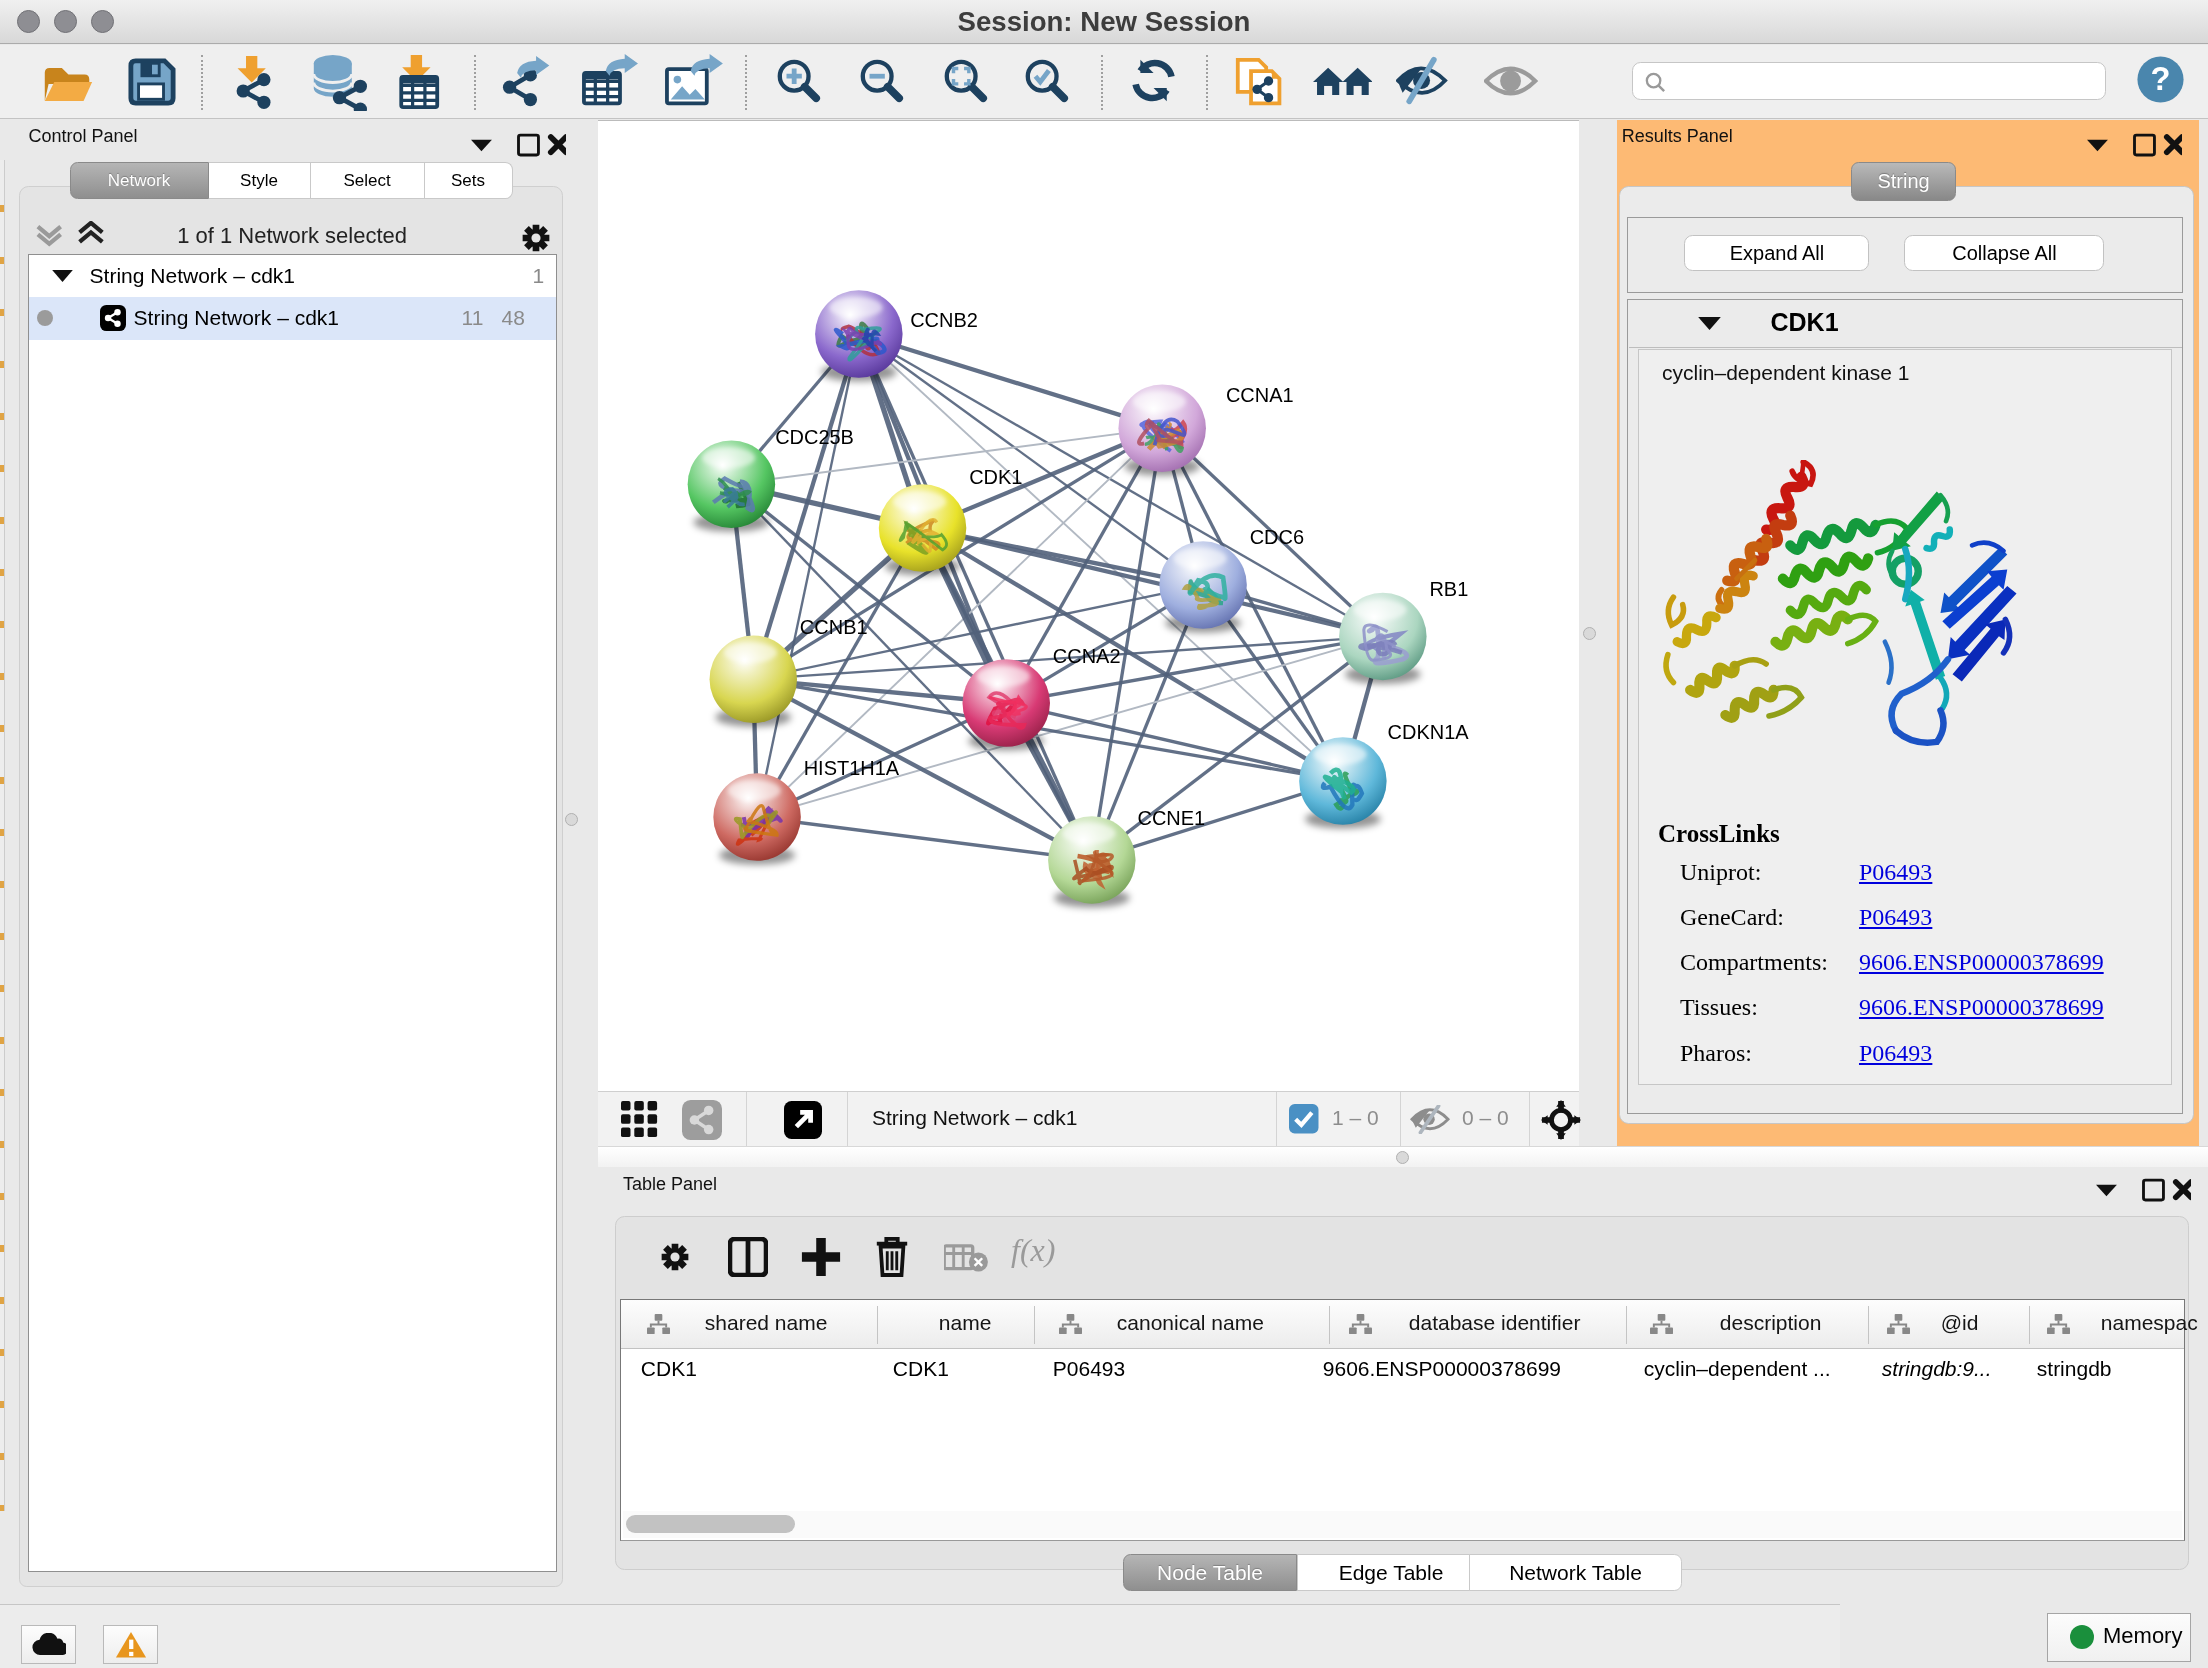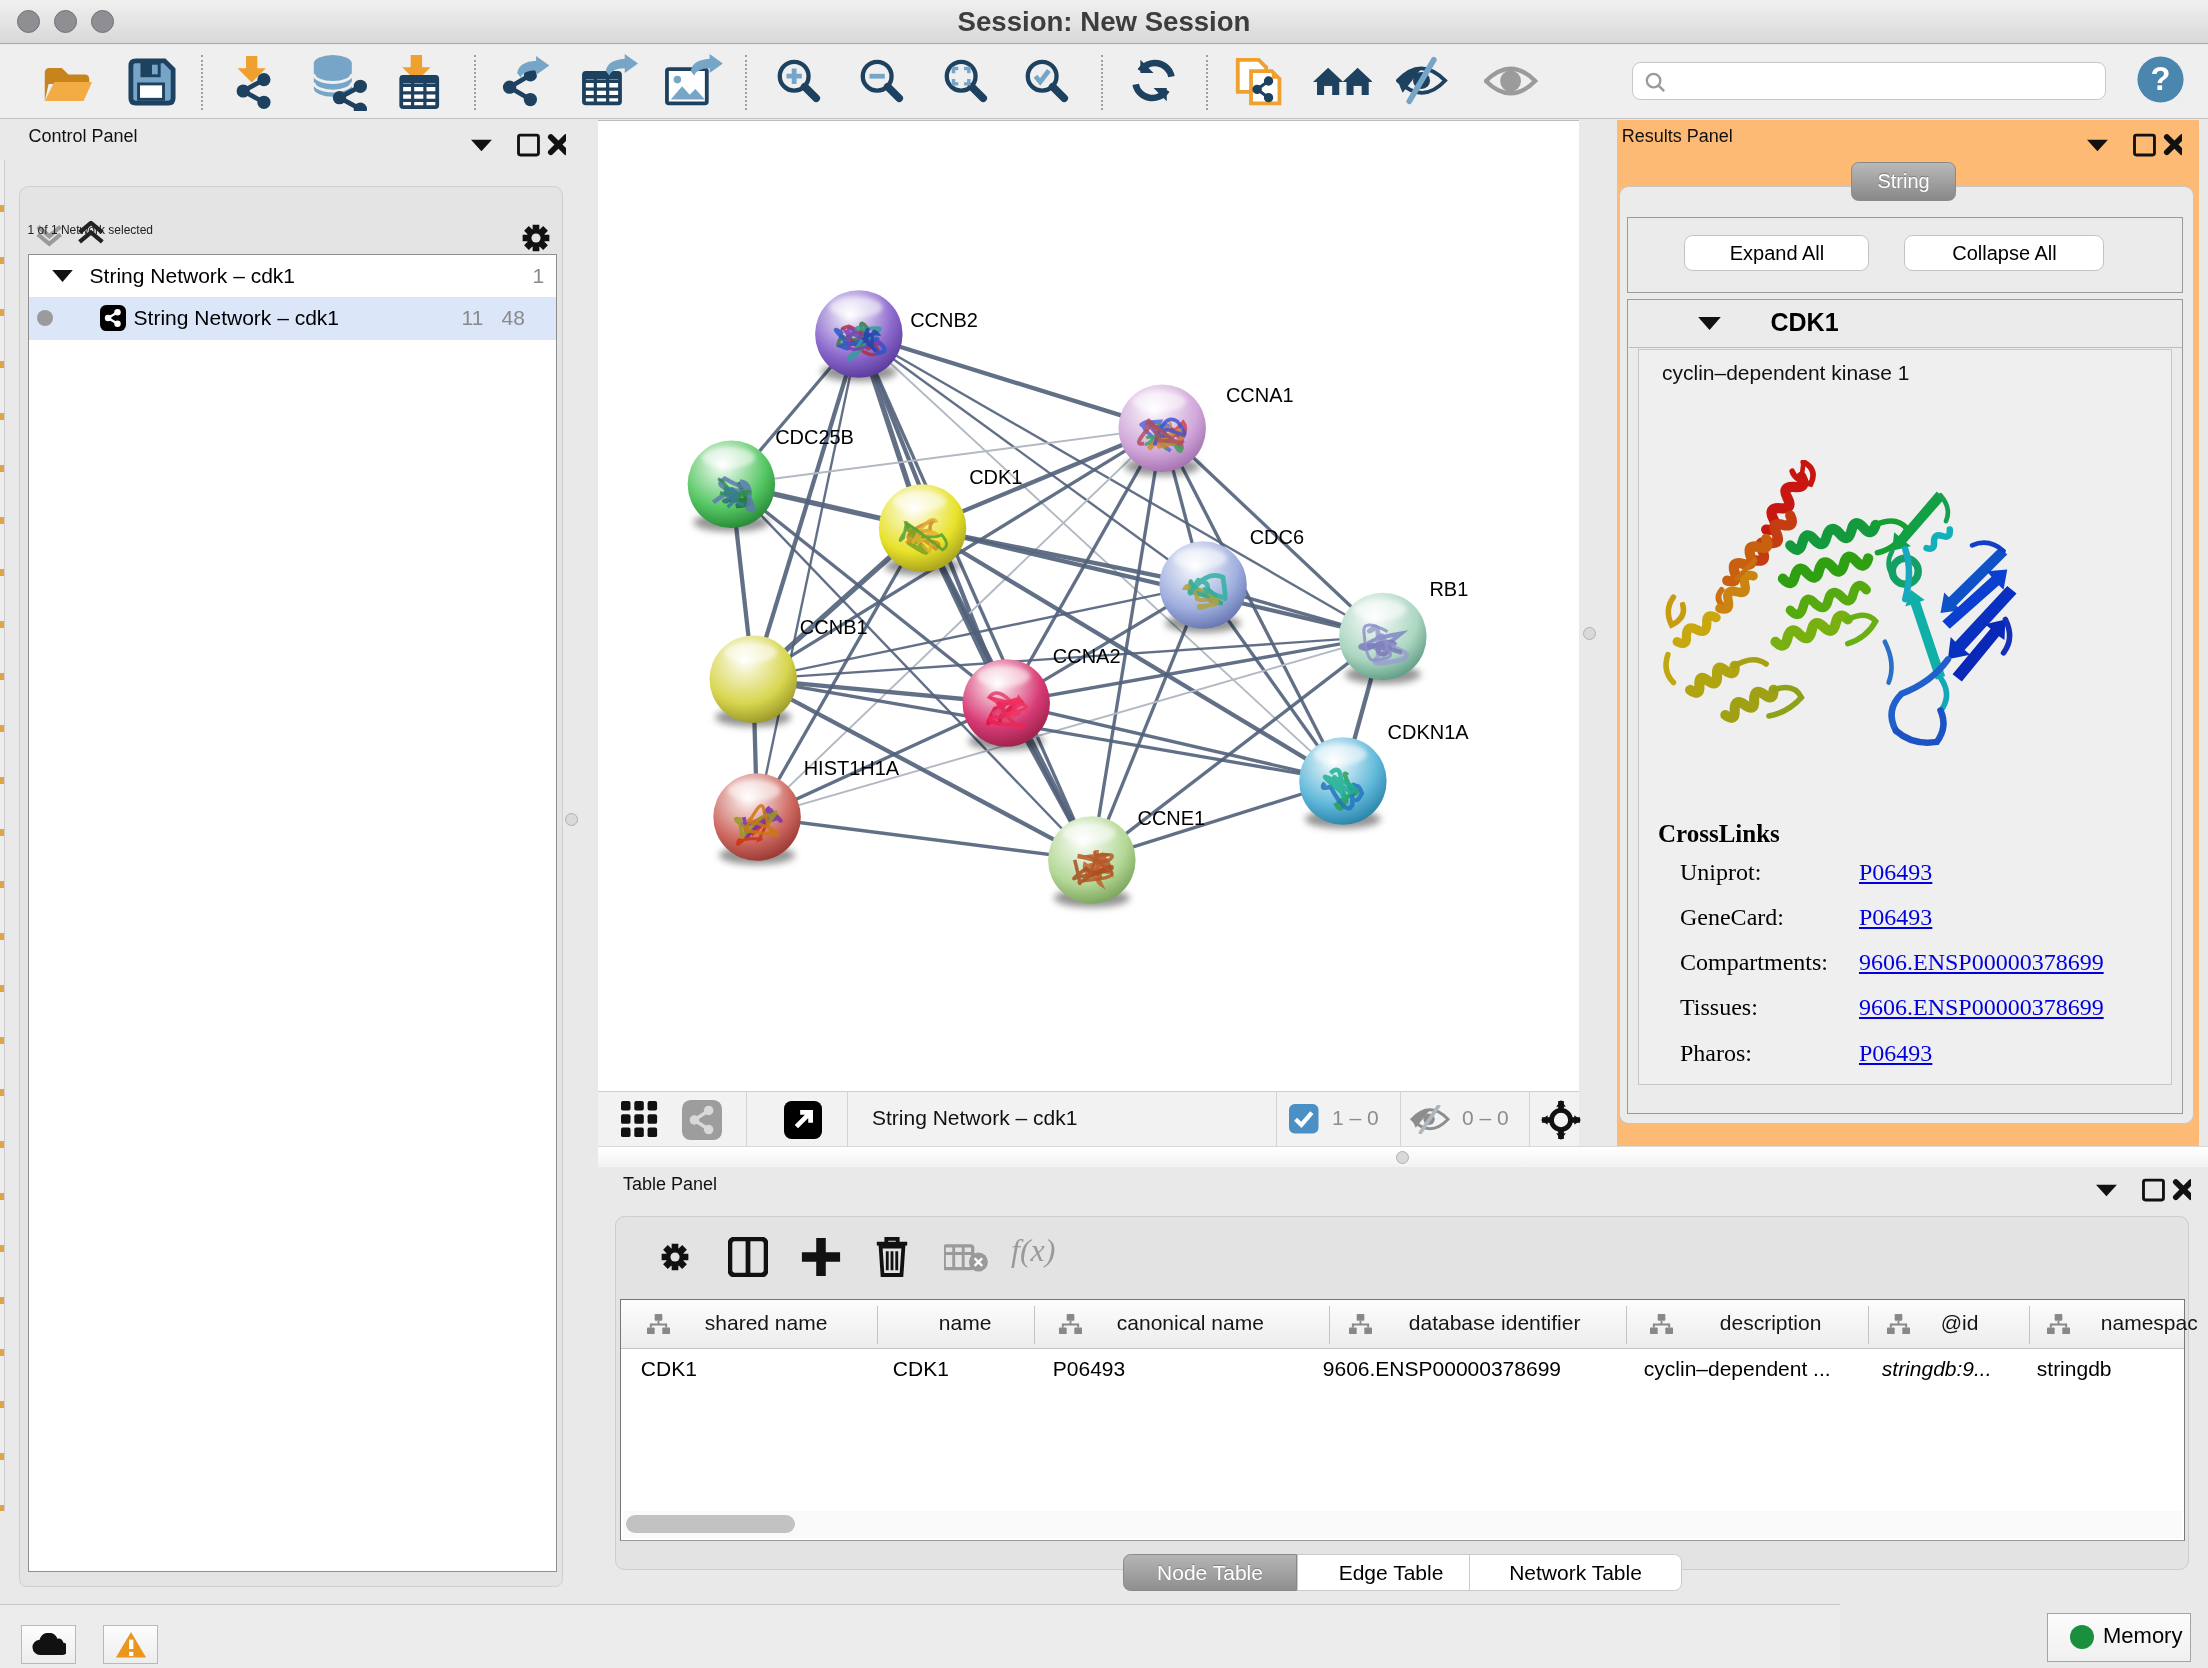--- a/index.html
+++ b/index.html
@@ -22,21 +22,21 @@
 
 #cpanel { left:9.5px; top:120px; width:554px; height:1467px; background:#e9e9e9; }
 .panhdr { font-size:18px; color:#111; }
 .tabs { position:absolute; display:flex; z-index:3; }
 .tab { height:37px; line-height:35px; text-align:center; font-size:17px; background:#fff; border:1px solid #c9c9c9; border-left:none; color:#000; }
 .tab.first { border-left:1px solid #c9c9c9; border-radius:7.6px 0 0 7.6px; }
 .tab.last { border-radius:0 7.6px 7.6px 0; }
 .tab.sel { background:linear-gradient(#b5b5b5,#8f8f8f); color:#fff; text-shadow:0 -1px 1px rgba(0,0,0,.25); border-color:#8a8a8a; }
 #cpInner { position:absolute; left:9.5px; top:66px; width:544px; height:1401px; background:#e4e4e4; border:1px solid #cfcfcf; border-radius:9.5px 9.5px 7.6px 7.6px; }
 #cpBar { position:absolute; left:7.6px; top:30px; width:529px; height:38px; }
-#cpBar .lbl { position:absolute; width:100%; font-size:12px; color:#222; top:5.7px; }
+#cpBar .lbl { position:absolute; width:100%; text-align:center; font-size:22px; color:#222; top:5.7px; }
 #cpTree { position:absolute; left:7.6px; top:67px; width:529px; height:1318px; background:#fff; border:1.9px solid #8f8f8f; }
 .trow1 { position:absolute; left:0; top:0; width:100%; height:42px; }
 .trow2 { position:absolute; left:0; top:42px; width:100%; height:43px; background:#dbe6f9; }
 .rowtxt { font-size:21px; color:#000; position:absolute; }
 .rownum { font-size:21px; color:#8a8a8a; position:absolute; }
 
 
 #netview { left:598px; top:120px; width:981px; height:1025px; background:#fff; border-top:1px solid #bbb; }
 #netbar { position:absolute; left:0; top:970px; width:981px; height:55px; background:#f2f2f2; border-top:1px solid #cfcfcf; }
 #netbar .vsep { position:absolute; top:0; height:54px; width:1px; background:#d4d4d4; }
@@ -242,20 +242,26 @@
     </div>
 </div>
 
 <div class="abs" id="cpanel">
   <div class="panhdr" style="position:absolute;left:19px;top:5.7px;">Control Panel</div>
   <svg style="position:absolute;left:461px;top:13.3px;" width="95" height="25" viewBox="0 0 100 26">
     <path d="M0 7 L22 7 L11 19 Z" fill="#111"></path>
     <rect x="50" y="2" width="21" height="21" fill="none" stroke="#111" stroke-width="3" rx="2"></rect>
     <path d="M84 4 L100 20 M100 4 L84 20" stroke="#111" stroke-width="6" stroke-linecap="round"></path>
   </svg>
+  <div class="tabs" style="left:60px; top:42px;">
+    <div class="tab sel first" style="width:139px;">Network</div>
+    <div class="tab" style="width:102px;">Style</div>
+    <div class="tab" style="width:114px;">Select</div>
+    <div class="tab last" style="width:88px;">Sets</div>
+  </div>
   <div id="cpInner">
     <div id="cpBar">
       <svg style="position:absolute;left:8.6px;top:3.8px;" width="72" height="28.5" viewBox="0 0 76 30">
         <path d="M2 6 l12 10 12-10 M2 14 l12 10 12-10" stroke="#9a9a9a" stroke-width="4.5" fill="none"></path>
         <path d="M46 12 l12-10 12 10 M46 22 l12-10 12 10" stroke="#222" stroke-width="4.5" fill="none"></path>
       </svg>
       <div class="lbl">1 of 1 Network selected</div>
       <svg style="position:absolute;left:487px;top:0px;" width="42" height="42" viewBox="0 0 44 44">
         <g fill="#111">
             <circle cx="22" cy="22" r="9.5"></circle>

